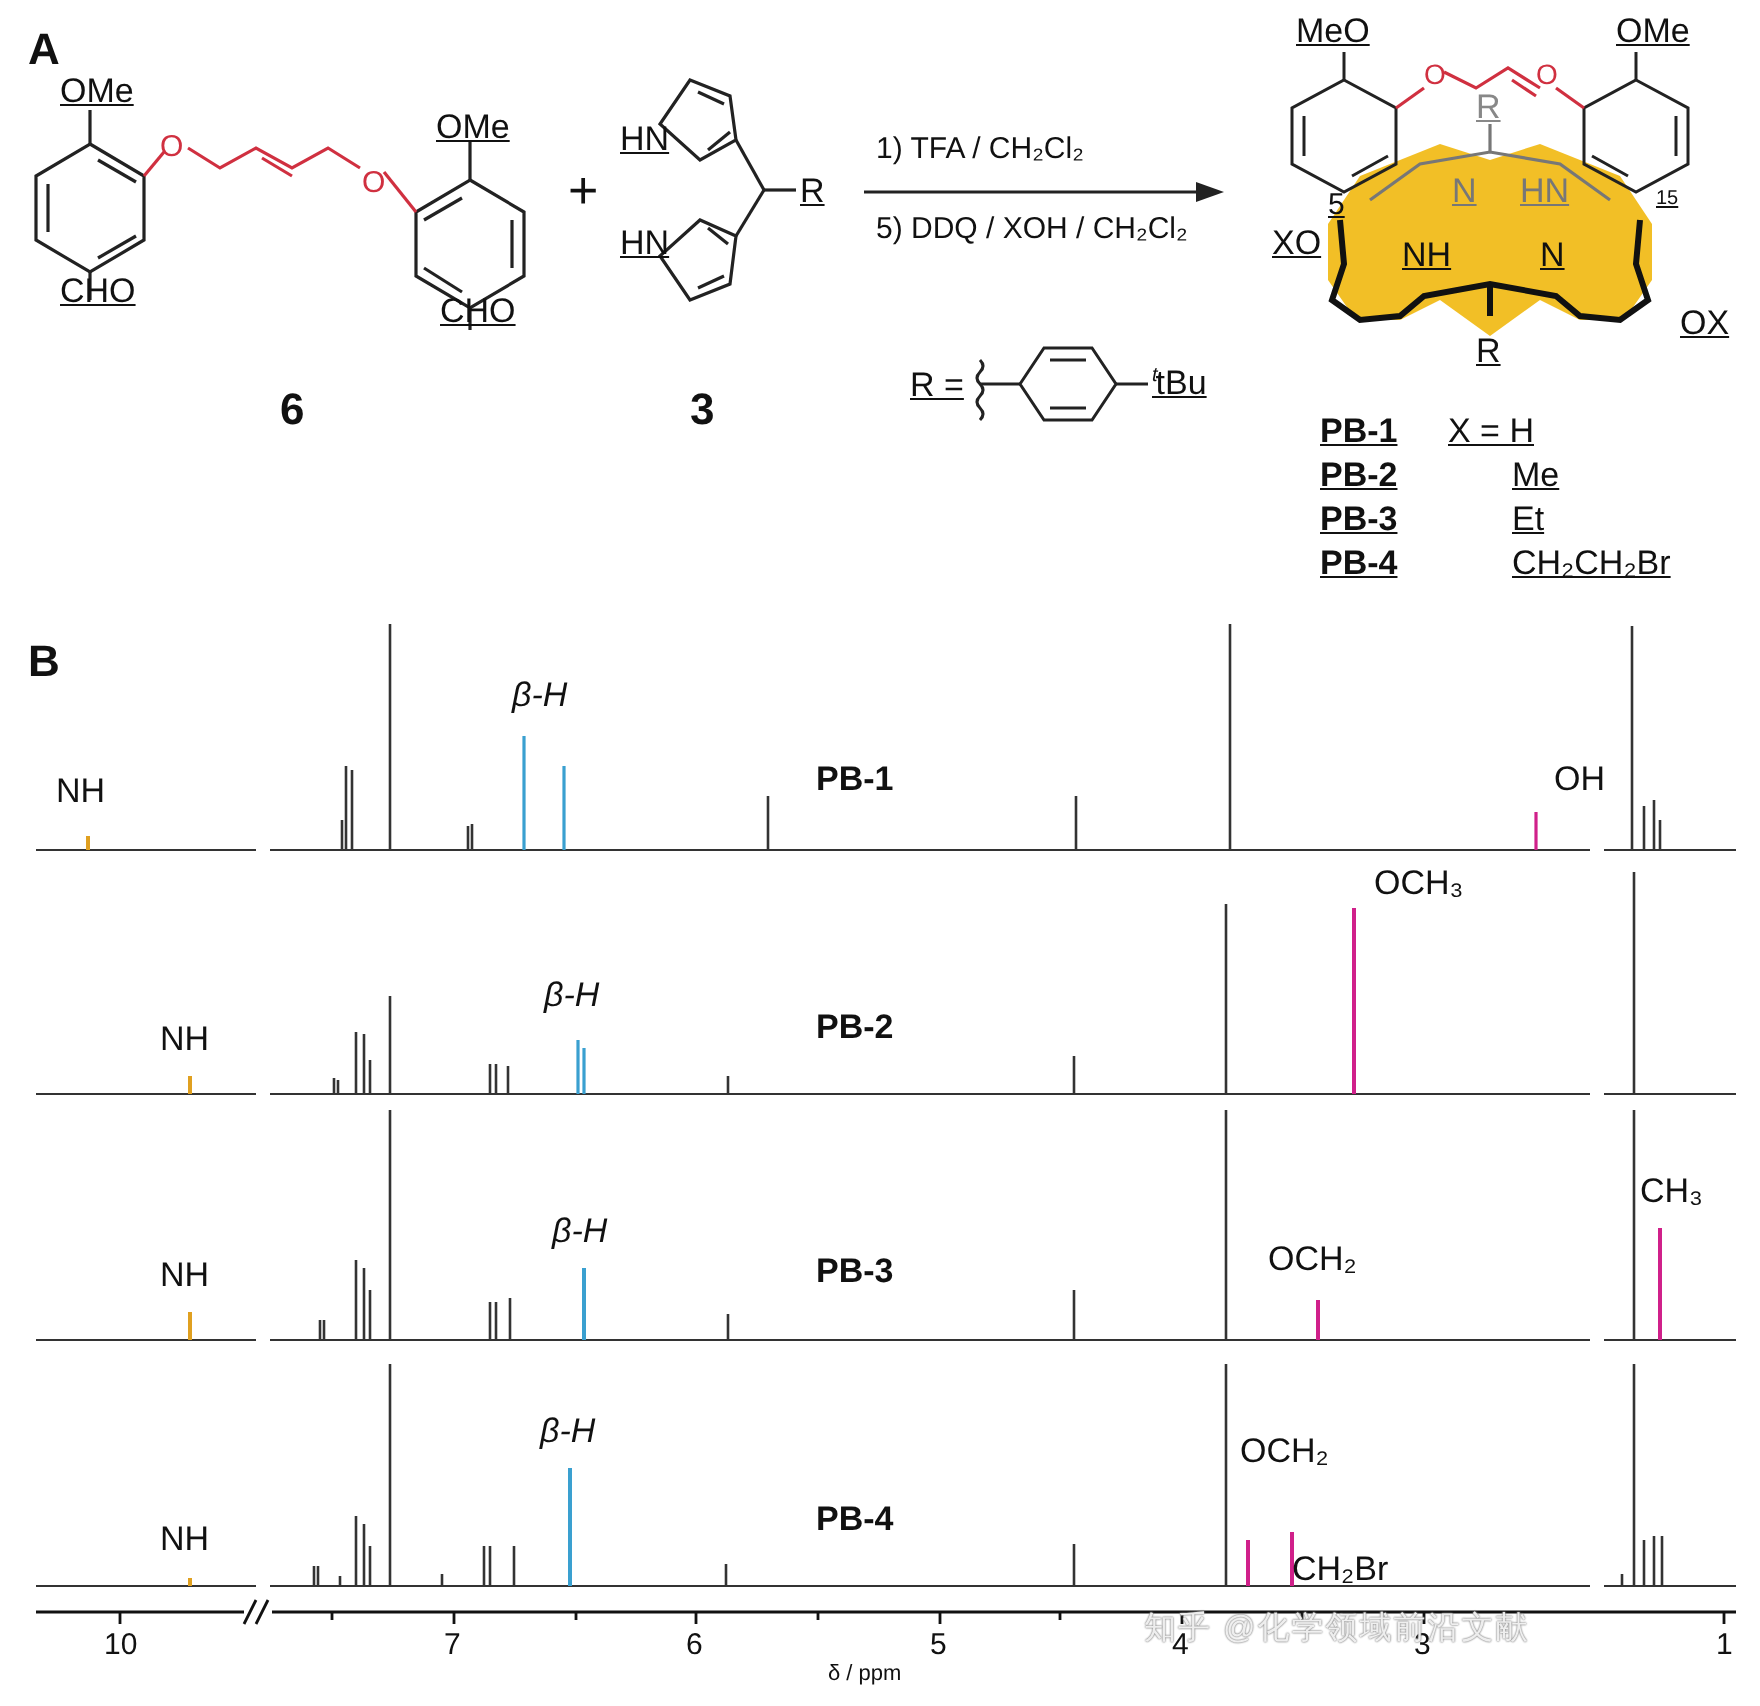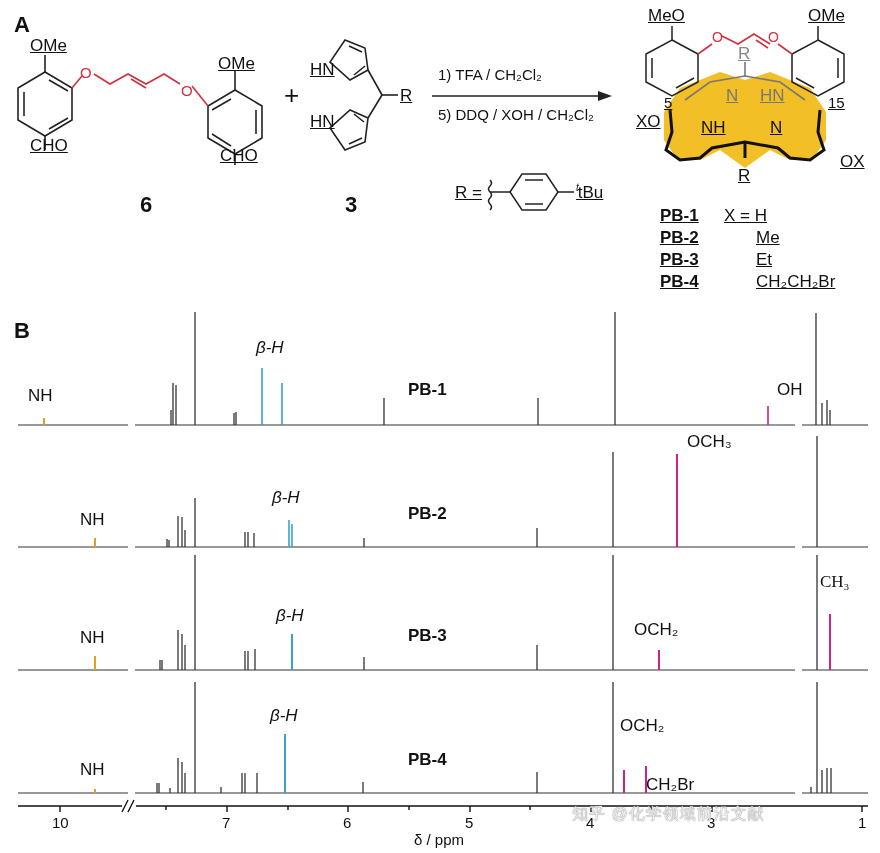--- a/index.html
+++ b/index.html
@@ -6,21 +6,21 @@
   body{width:880px;height:853px;position:relative;overflow:hidden;font-family:"Liberation Sans",sans-serif;color:#111;}
   .abs{position:absolute;}
   .panel-letter{font-weight:bold;font-size:22px;}
   .lbl{font-size:17px;white-space:nowrap;text-decoration:underline;}
   .bold{font-weight:bold;}
   .cond{font-size:15px;white-space:nowrap;}
   .num{font-size:22px;font-weight:bold;}
   .ann{font-size:17px;white-space:nowrap;}
   .sample{font-size:17px;font-weight:bold;}
   .tick{font-size:15px;}
-  .axis-title{font-size:15px;}
+  .axis-title{font-size:11px;}
   .watermark{font-size:16px;color:rgba(255,255,255,0.85);text-shadow:0 0 1px #888,0 0 1px #888;letter-spacing:1px;white-space:nowrap;}
   svg{position:absolute;left:0;top:0;}
 </style>
 </head>
 <body>
 
 <div class="abs panel-letter" style="left:14px;top:12px;">A</div>
 
 <svg width="880" height="853">
 
@@ -244,21 +244,21 @@
 
 <div class="abs lbl" style="left:648px;top:6px;">MeO</div>
 <div class="abs lbl" style="left:808px;top:6px;">OMe</div>
 <div class="abs lbl" style="left:738px;top:44px;color:#888;">R</div>
 <div class="abs lbl" style="left:738px;top:166px;">R</div>
 <div class="abs lbl" style="left:726px;top:86px;color:#777;">N</div>
 <div class="abs lbl" style="left:760px;top:86px;color:#777;">HN</div>
 <div class="abs lbl" style="left:701px;top:118px;">NH</div>
 <div class="abs lbl" style="left:770px;top:118px;">N</div>
 <div class="abs lbl" style="left:664px;top:94px;font-size:15px;">5</div>
-<div class="abs lbl" style="left:828px;top:94px;font-size:15px;">15</div>
+<div class="abs lbl" style="left:828px;top:94px;font-size:10px;">15</div>
 <div class="abs lbl" style="left:636px;top:112px;">XO</div>
 <div class="abs lbl" style="left:840px;top:112px;margin-top:40px;">OX</div>
 
 <div class="abs" style="left:660px;top:206px;">
   <div style="display:flex;height:22px;">
       <span class="lbl bold" style="width:64px;">PB-1</span>
       <span class="lbl">X = H</span>
     </div>
   <div style="display:flex;height:22px;">
       <span class="lbl bold" style="width:96px;">PB-2</span>
@@ -283,21 +283,21 @@
 
 <div class="abs ann" style="left:80px;top:510px;">NH</div>
 <div class="abs ann" style="left:272px;top:488px;font-style:italic;">β-H</div>
 <div class="abs sample" style="left:408px;top:504px;">PB-2</div>
 <div class="abs ann" style="left:687px;top:432px;">OCH₃</div>
 
 <div class="abs ann" style="left:80px;top:628px;">NH</div>
 <div class="abs ann" style="left:276px;top:606px;font-style:italic;">β-H</div>
 <div class="abs sample" style="left:408px;top:626px;">PB-3</div>
 <div class="abs ann" style="left:634px;top:620px;">OCH₂</div>
-<div class="abs ann" style="left:820px;top:572px;font-family:Liberation Serif, serif;">CH₃</div>
+<div class="abs ann" style="left:820px;top:586px;">CH₃</div>
 
 <div class="abs ann" style="left:80px;top:760px;">NH</div>
 <div class="abs ann" style="left:270px;top:706px;font-style:italic;">β-H</div>
 <div class="abs sample" style="left:408px;top:750px;">PB-4</div>
 <div class="abs ann" style="left:620px;top:716px;">OCH₂</div>
 <div class="abs ann" style="left:646px;top:742px;margin-top:33px;">CH₂Br</div>
 
 <div class="abs tick" style="left:52px;top:814px;">10</div>
 <div class="abs tick" style="left:222px;top:814px;">7</div>
 <div class="abs tick" style="left:343px;top:814px;">6</div>

